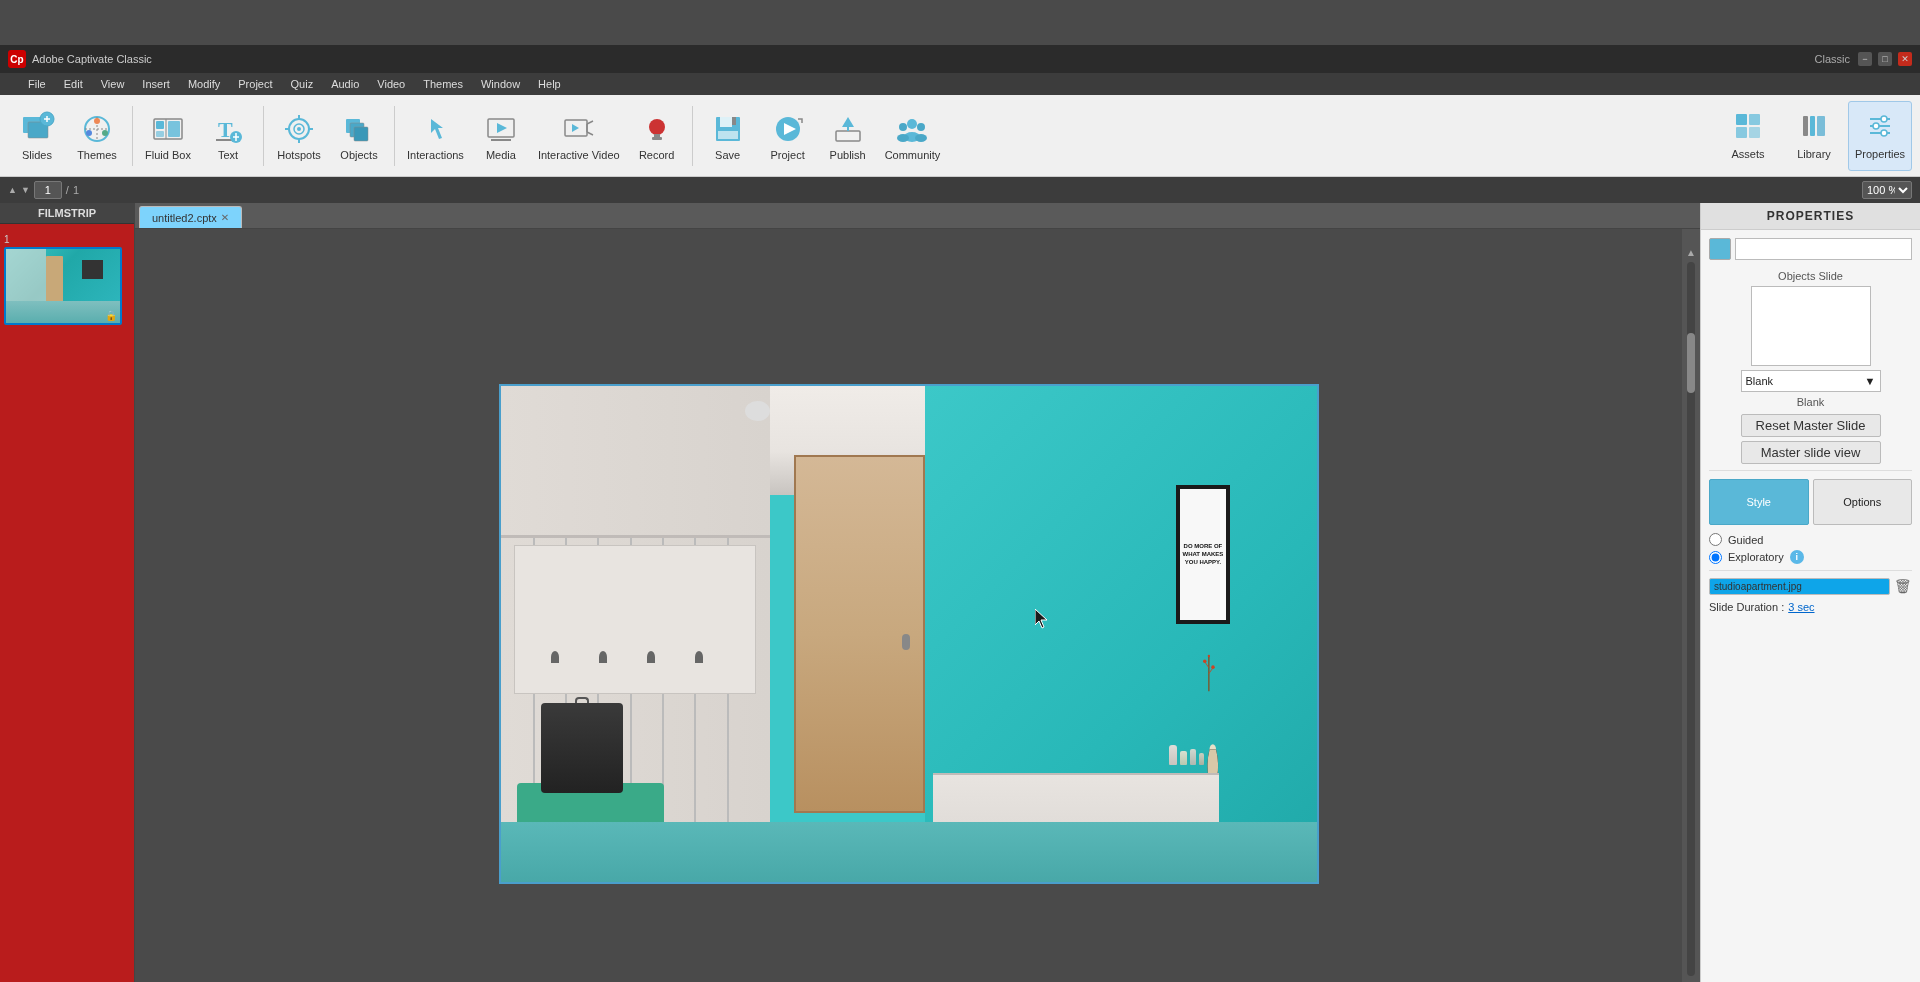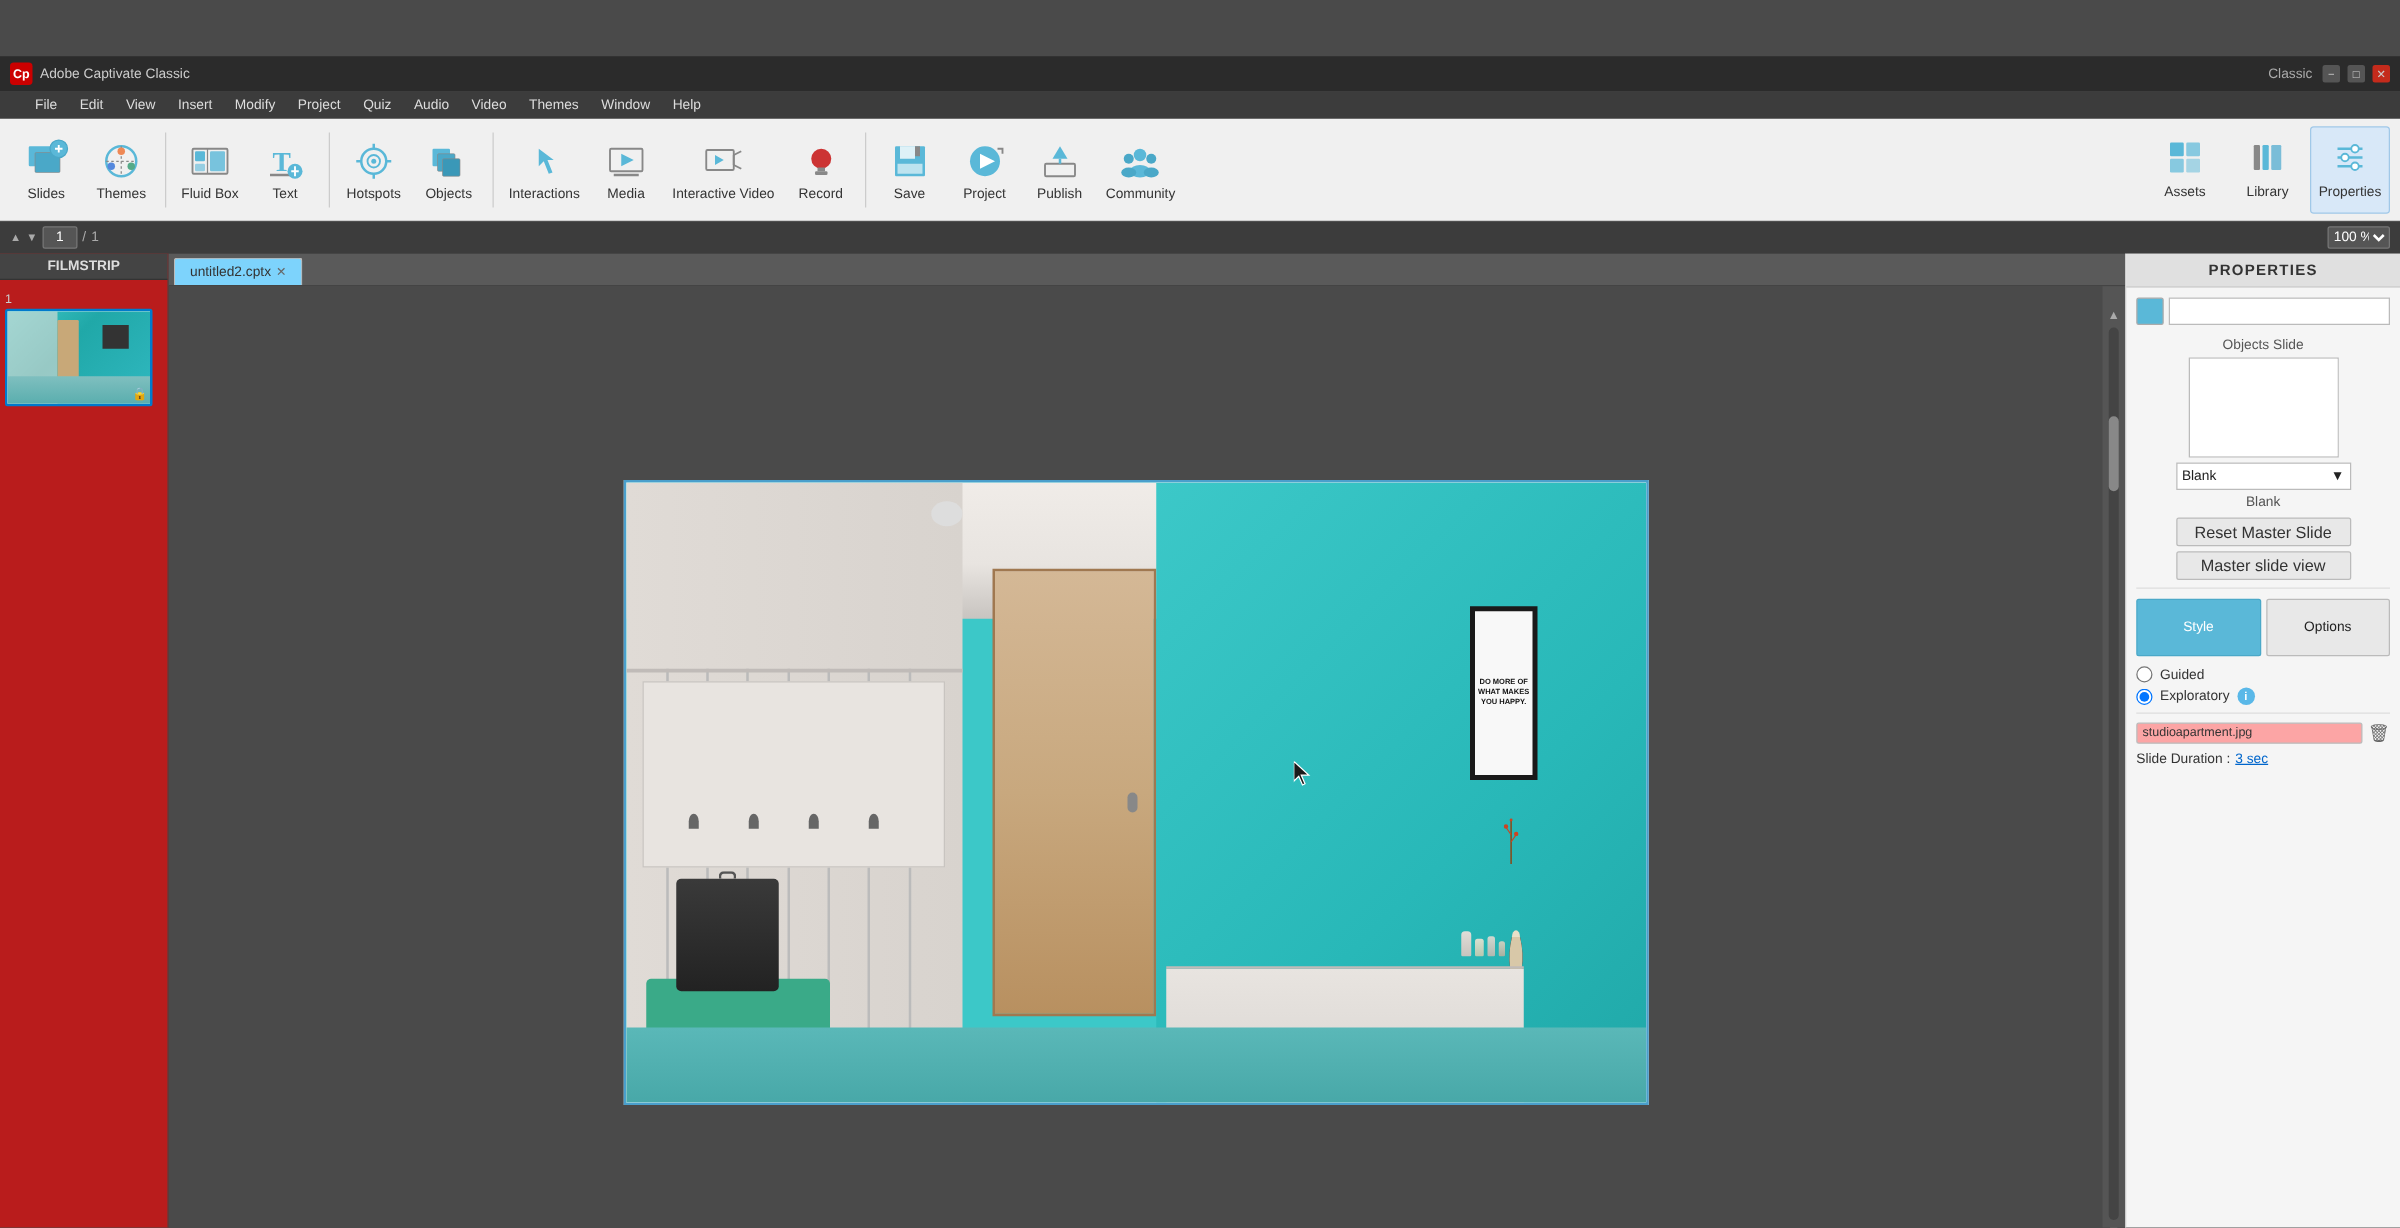--- a/index.html
+++ b/index.html
@@ -548,21 +548,21 @@
     }
     .bg-image-row {
       display: flex;
       align-items: center;
       gap: 4px;
       margin: 6px 0;
     }
     .bg-image-label {
       flex: 1;
       font-size: 10px;
-      background: #fca5a5;
+      background: #0ea5e9;
       border: 1px solid #bbb;
       padding: 2px 4px;
       border-radius: 2px;
       color: #333;
       overflow: hidden;
       text-overflow: ellipsis;
       white-space: nowrap;
     }
     .bg-image-delete {
       width: 18px;

